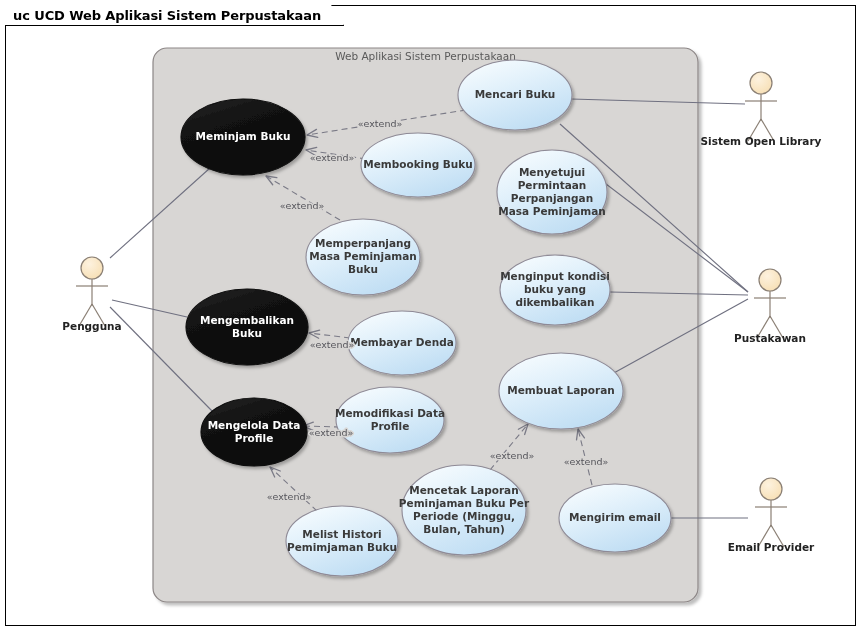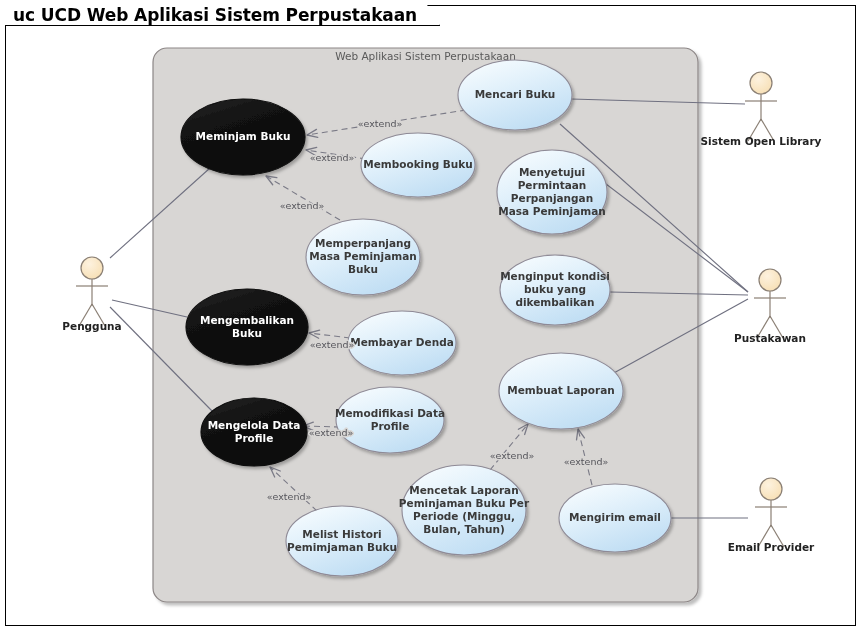--- a/index.html
+++ b/index.html
@@ -31,21 +31,21 @@
     top: 5px;
     height: 21px;
     background: #ffffff;
     border: 1.5px solid #000000;
     border-left: none;
     border-top: none;
     box-sizing: border-box;
     padding: 0 22px 0 8px;
     display: flex;
     align-items: center;
-    font-size: 17px;
+    font-size: 13px;
     font-weight: bold;
     color: #000000;
     letter-spacing: -0.1px;
     z-index: 40;
     clip-path: polygon(0 0, calc(100% - 13px) 0, 100% 100%, 0 100%);
   }
   .frame-tab-inner { white-space: nowrap; }
 
   svg.diagram {
     position: absolute;

